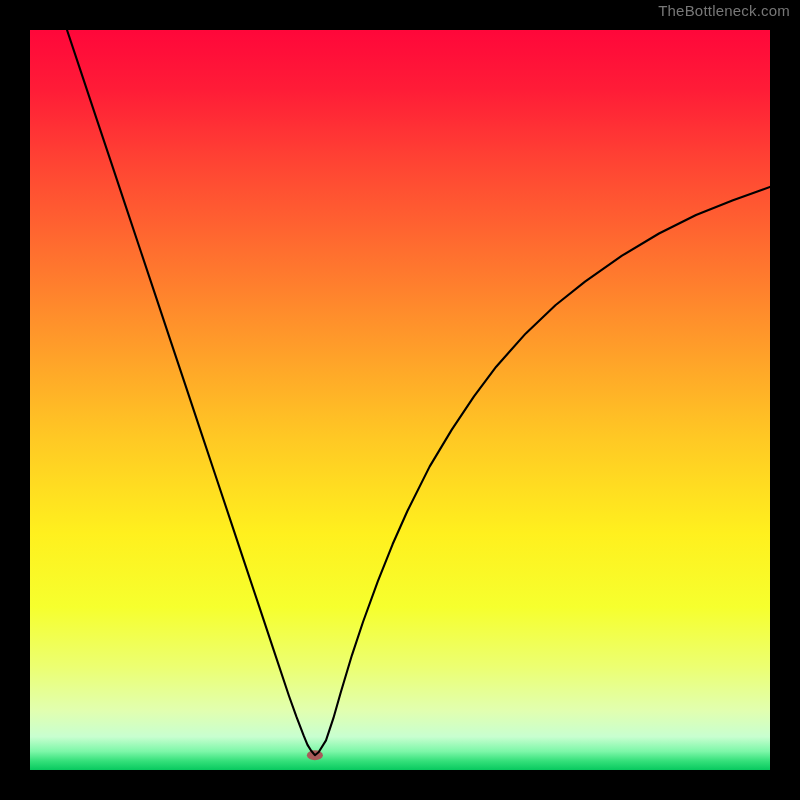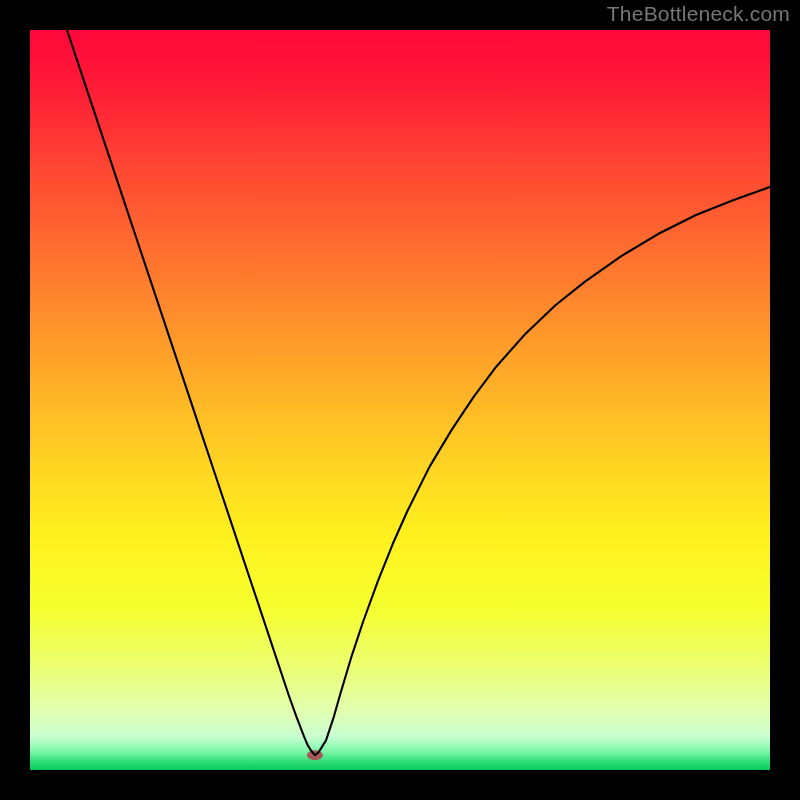--- a/index.html
+++ b/index.html
@@ -15,21 +15,21 @@
     width: 800px;
     height: 800px;
     background: #000;
     position: relative;
   }
   .watermark {
     position: absolute;
     top: 2px;
     right: 10px;
     color: #777;
-    font-size: 21px;
+    font-size: 15px;
     font-weight: 500;
     letter-spacing: 0.2px;
     z-index: 10;
   }
   .plot-wrap {
     position: absolute;
     left: 30px;
     top: 30px;
     width: 740px;
     height: 740px;

